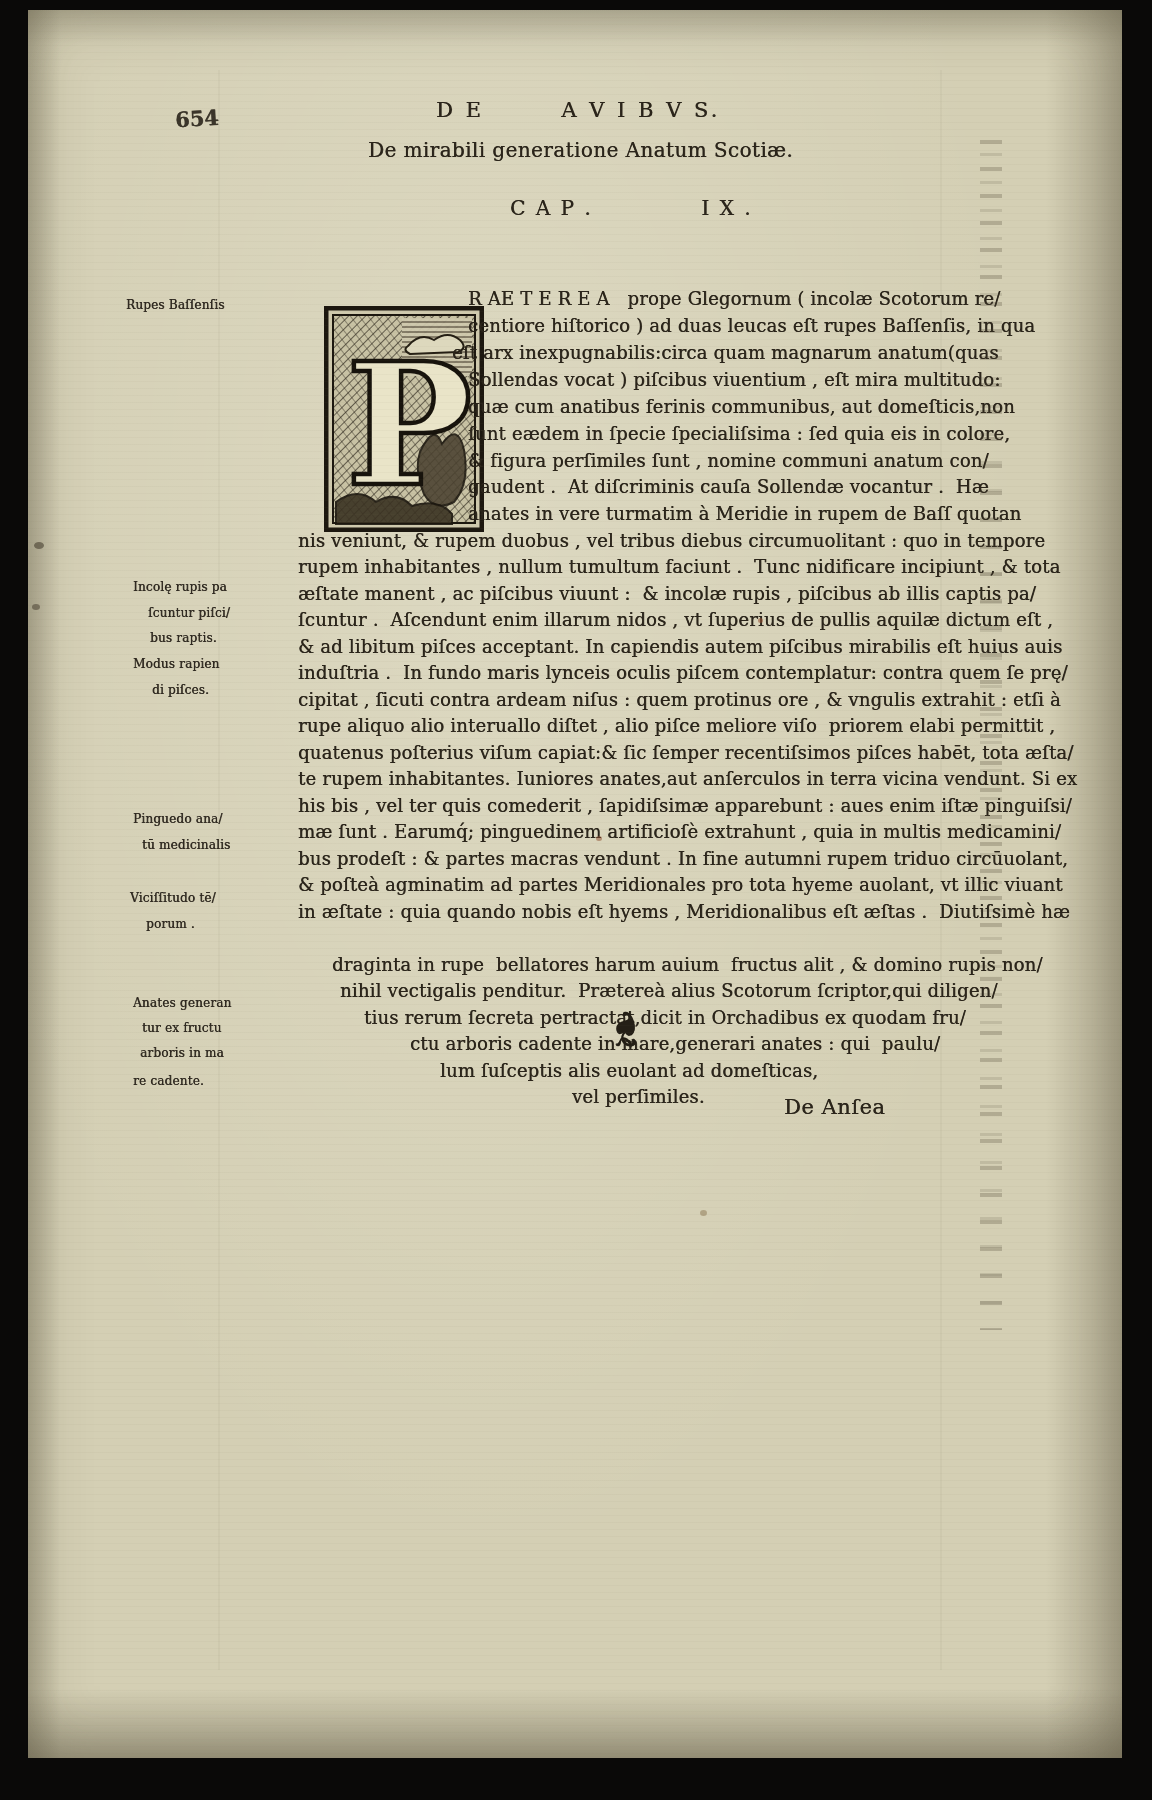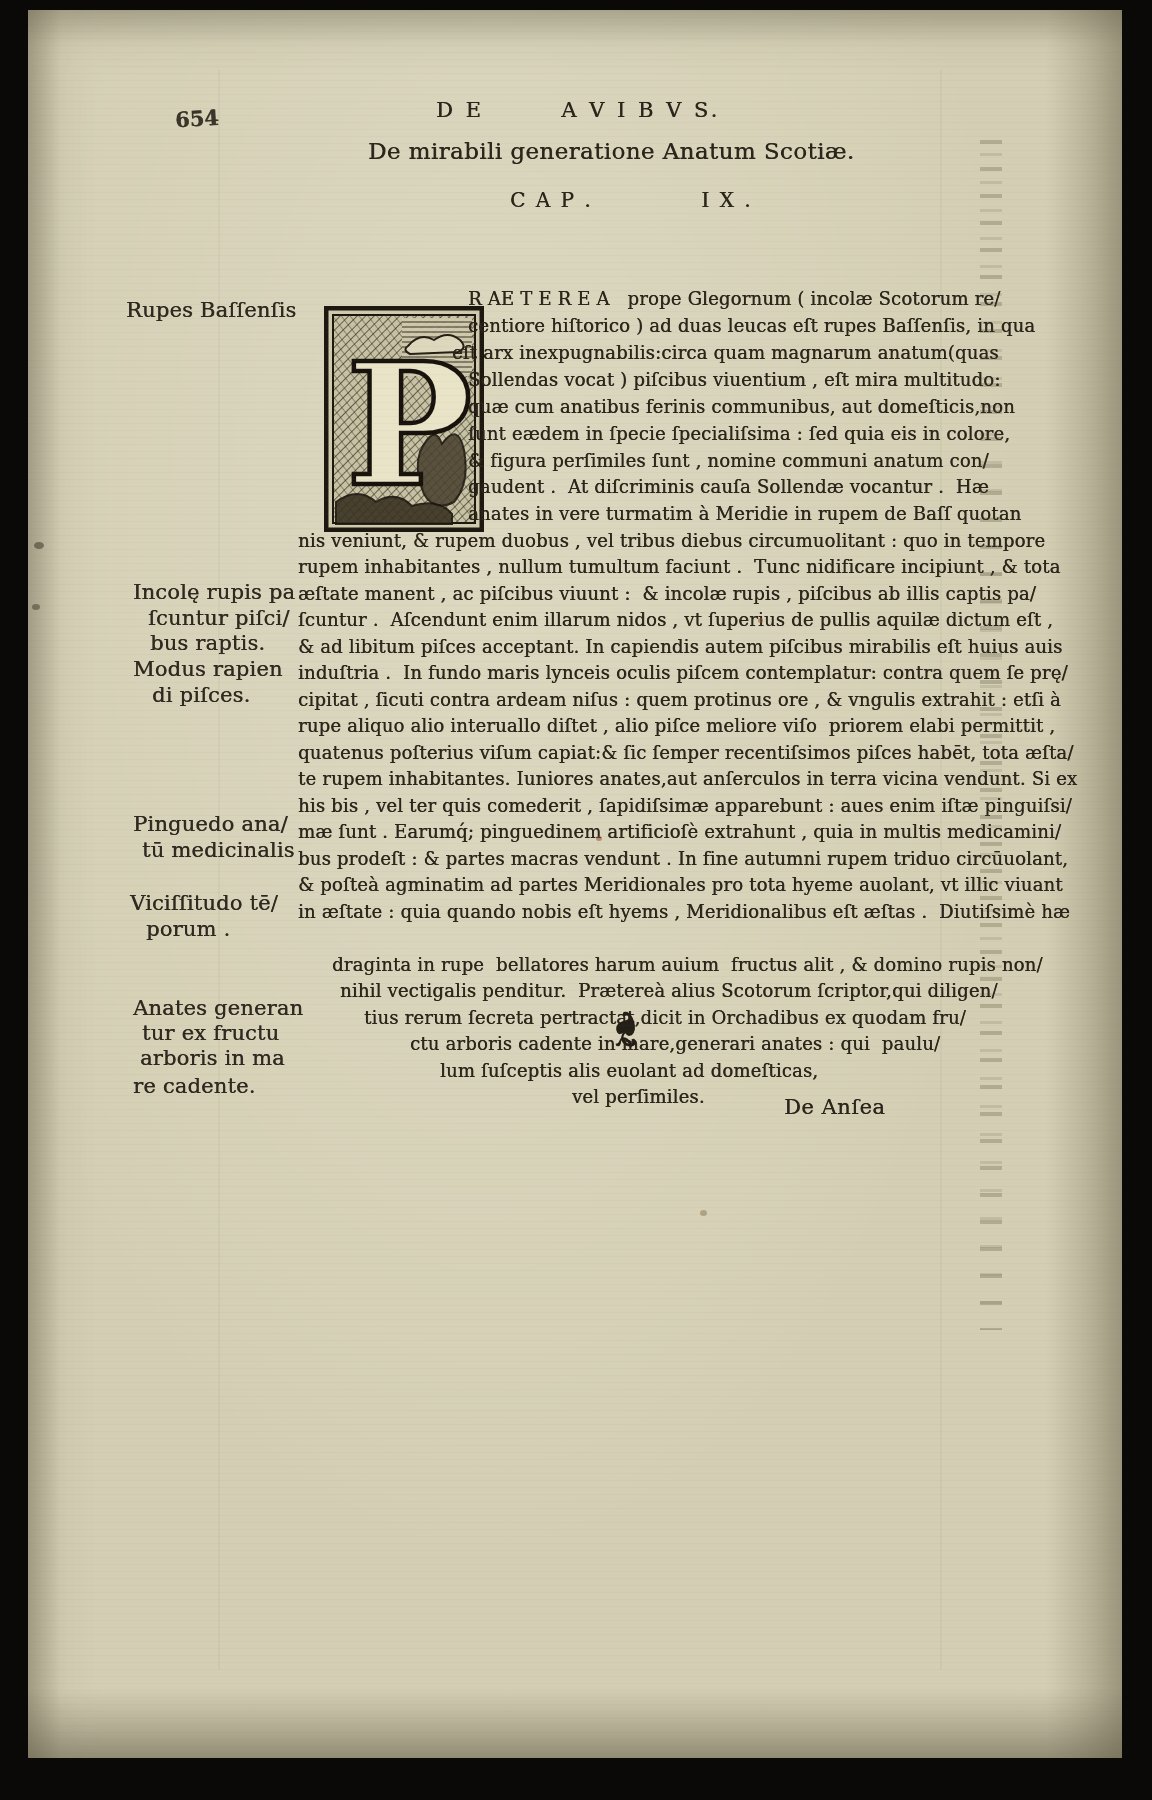--- a/index.html
+++ b/index.html
@@ -10,24 +10,24 @@
            radial-gradient(ellipse at 42% 30%, rgba(255,255,245,.20), rgba(0,0,0,0) 60%),
            linear-gradient(to right, rgba(95,88,66,.28) 0, rgba(0,0,0,0) 3%, rgba(0,0,0,0) 93%, rgba(100,92,70,.35) 100%),
            linear-gradient(to bottom, rgba(90,84,62,.22) 0, rgba(0,0,0,0) 2%, rgba(0,0,0,0) 96%, rgba(85,78,58,.38) 100%),
            #d4cfb4;
          box-shadow:inset 0 0 60px rgba(70,62,42,.35);}
   #paper:after{content:"";position:absolute;inset:0;pointer-events:none;opacity:.18;
          background:repeating-linear-gradient(to bottom, rgba(120,112,86,.25) 0 1px, rgba(0,0,0,0) 1px 7px);}
   .chain{position:absolute;top:60px;height:1600px;width:2px;background:rgba(100,92,70,.5);opacity:.10;}
   .ink{color:#2a241a;text-shadow:.4px .2px 0 rgba(42,36,26,.85);white-space:pre;}
   .tl{position:absolute;font-size:18px;letter-spacing:.2px;}
-  .mn{position:absolute;font-size:21px;letter-spacing:.2px;color:#2e2820;text-align:right;}
+  .mn{position:absolute;font-size:12px;letter-spacing:.2px;color:#2e2820;text-align:right;}
   .head{position:absolute;font-size:21px;letter-spacing:3px;}
-  .title{position:absolute;font-size:23px;letter-spacing:.4px;}
-  .cap{position:absolute;font-size:20px;letter-spacing:2px;}
+  .title{position:absolute;font-size:20px;letter-spacing:.4px;}
+  .cap{position:absolute;font-size:20px;letter-spacing:2px;margin-top:8px;}
   .pgnum{position:absolute;font-size:21px;font-weight:bold;transform:rotate(-3deg);opacity:.9;}
   .catch{position:absolute;font-size:21px;letter-spacing:.5px;text-align:center;}
   .fleuron{position:absolute;font-size:52px;color:#241f16;transform:rotate(-95deg);text-shadow:.5px .3px 0 #241f16;}
   .bleed{position:absolute;left:952px;top:130px;width:22px;height:1190px;opacity:.45;
          background:repeating-linear-gradient(to bottom, rgba(70,62,44,.55) 0 4px, rgba(0,0,0,0) 4px 27px),
                     repeating-linear-gradient(to bottom, rgba(70,62,44,.30) 13px 16px, rgba(0,0,0,0) 16px 41px);}
   .speck{position:absolute;border-radius:50%;}
   .wc{position:absolute;left:296px;top:296px;}
 </style>
 </head>

